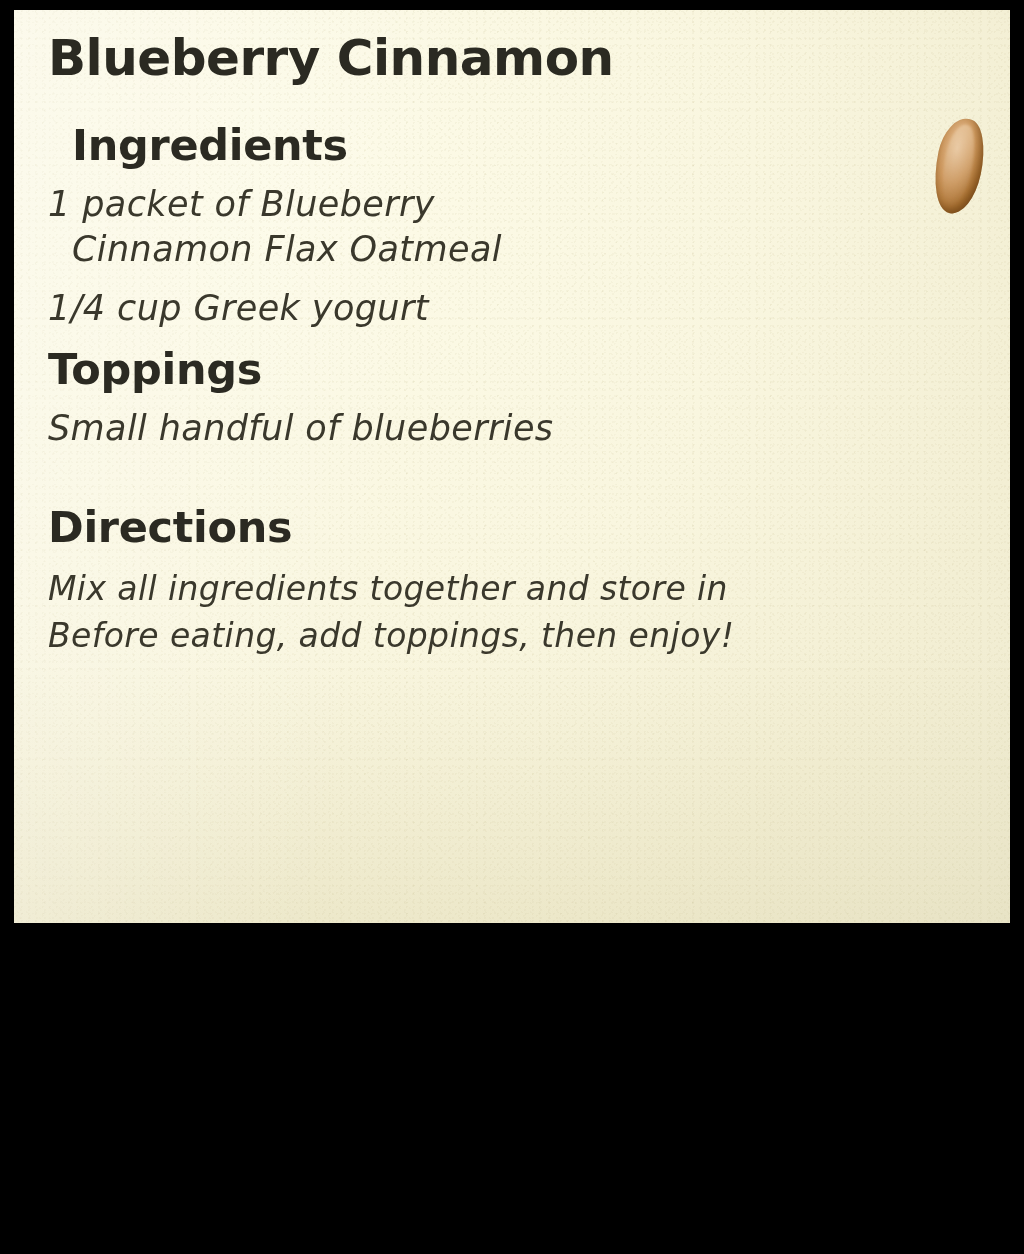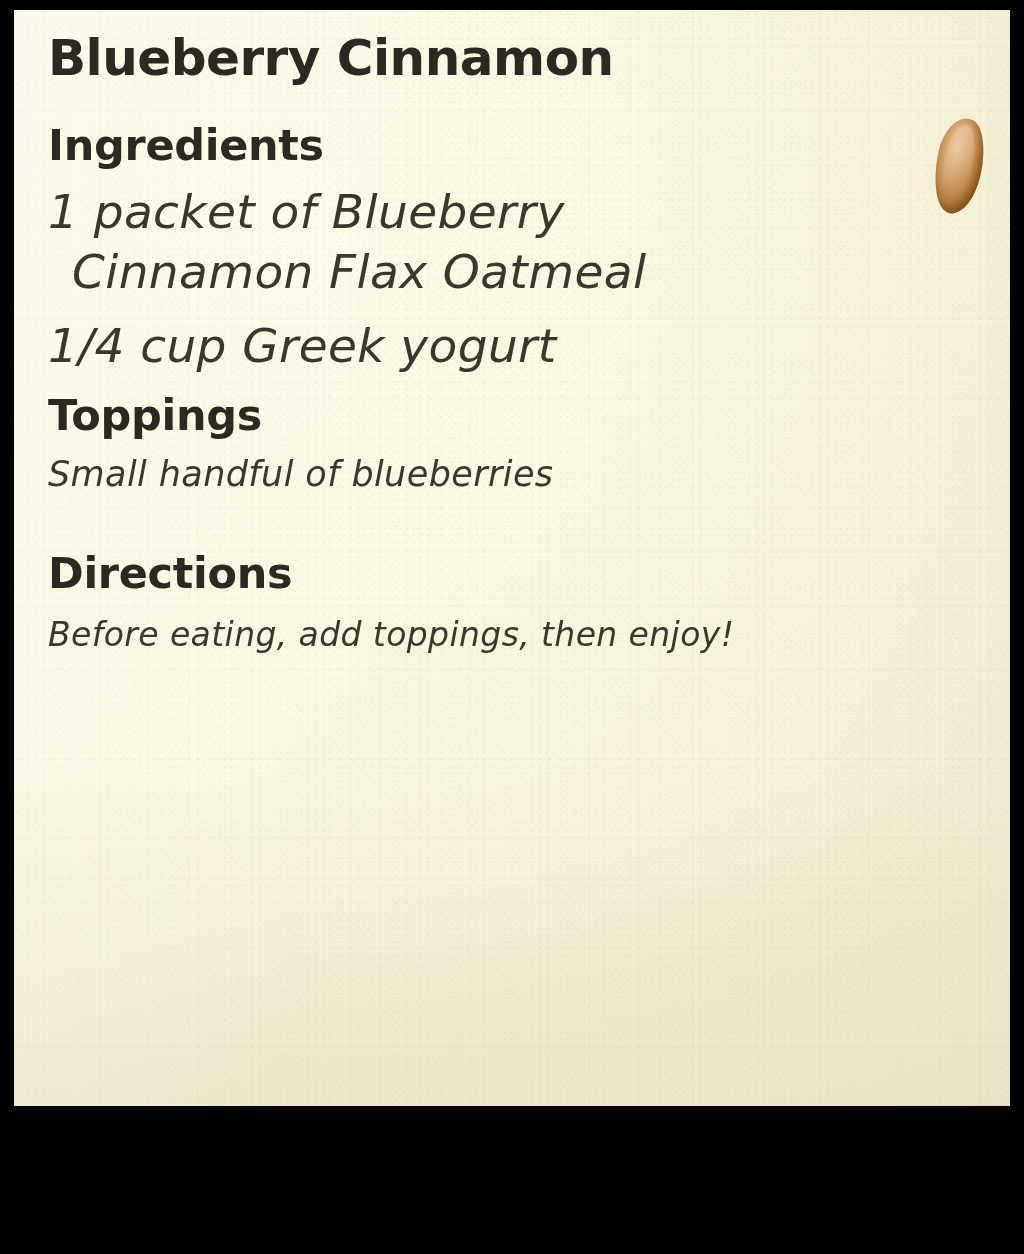--- a/index.html
+++ b/index.html
@@ -12,21 +12,21 @@
     width: 1024px;
     height: 1254px;
     background: #000000;
     overflow: hidden;
   }
   .card {
     position: absolute;
     left: 14px;
     top: 10px;
     width: 996px;
-    height: 1096px;
+    height: 913px;
     background:
       radial-gradient(ellipse at 30% 20%, #fdfbe8 0%, #f9f6df 45%, #f3efd4 75%, #eeead0 100%);
     overflow: hidden;
   }
   
   .card::before {
     content: "";
     position: absolute;
     inset: 0;
     background-image:
@@ -72,28 +72,28 @@
     letter-spacing: -0.3px;
     color: #2b2a22;
   }
   .hand {
     font-family: "DejaVu Sans", sans-serif;
     font-style: italic;
     font-weight: 400;
     color: #3a382c;
     letter-spacing: 0.4px;
   }
-  .ing-head { margin-top: 34px; }
+  .ing-head { margin-top: 34px; margin-left: 24px; }
   .ing-list {
     margin: 12px 0 0 0;
     padding: 0;
     list-style: none;
   }
   .ing-list li {
-    font-size: 47px;
+    font-size: 35px;
     line-height: 1.28;
     margin-bottom: 14px;
   }
   .ing-list li .cont {
     display: block;
     padding-left: 48px;
     margin-left: 24px;
   }
   .toppings-head { }
   .topping-line {
@@ -155,18 +155,19 @@
         <li class="hand">
           <span>1/4 cup Greek yogurt</span>
         </li>
       </ul>
 
       <div class="section-head toppings-head">Toppings</div>
       <div class="hand topping-line">Small handful of blueberries</div>
 
       <div class="section-head dir-head">Directions</div>
       <div class="hand dir-body">
+        <span>Mix all ingredients together and store in</span>
         <span>Before eating, add toppings, then enjoy!</span>
       </div>
 
     </div>
   </div>
 </div>
 
 </body></html>

